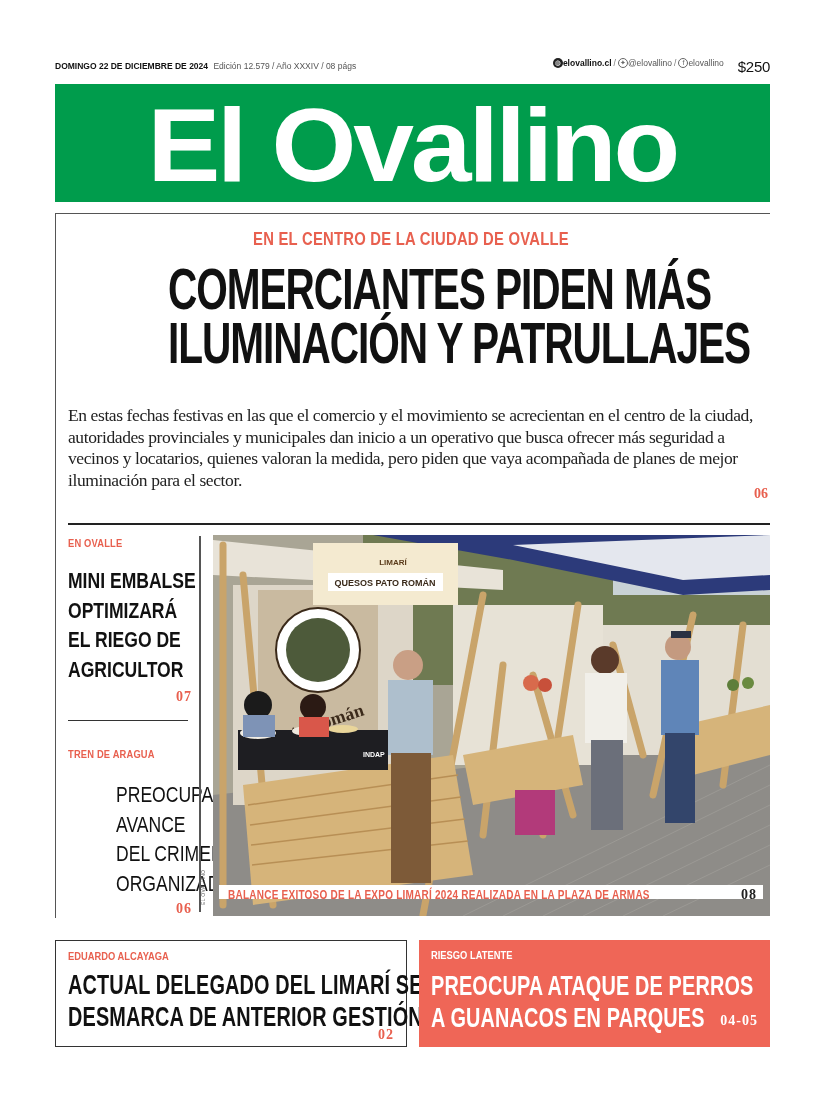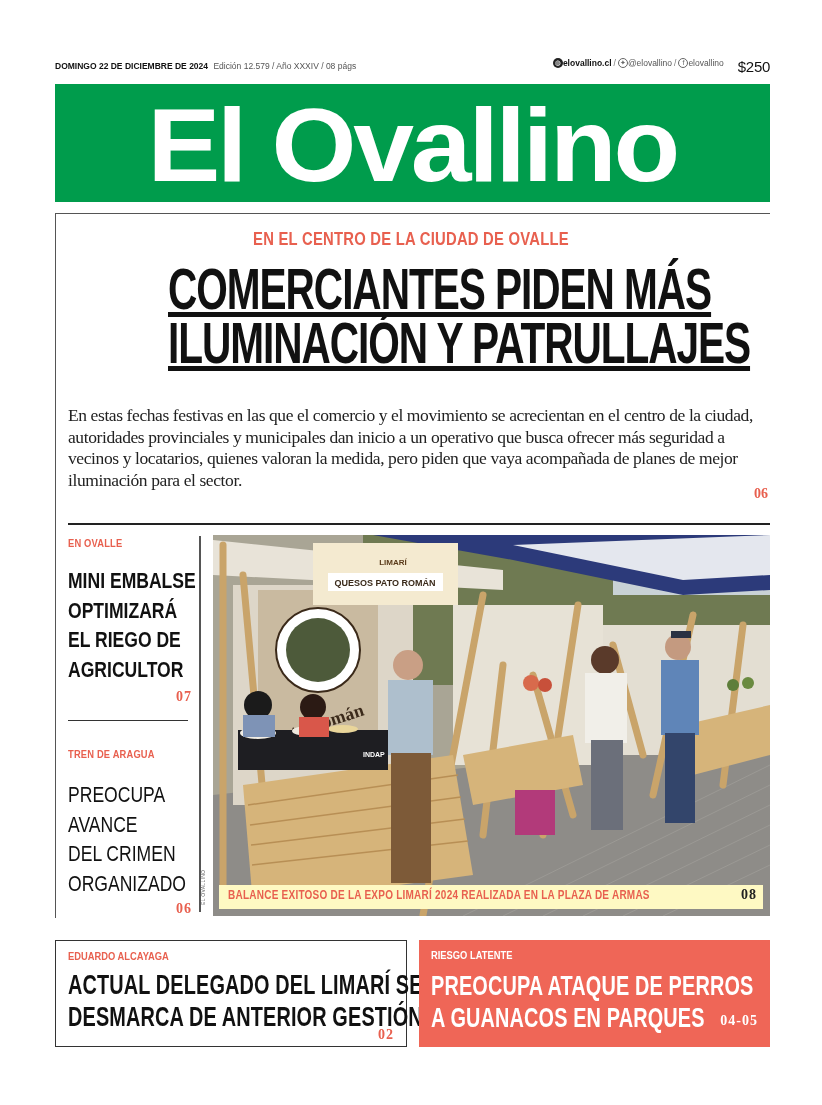--- a/index.html
+++ b/index.html
@@ -15,38 +15,38 @@
   .topbar .price { font-size: 15px; font-weight: normal; color: #111; margin-left: 14px; letter-spacing: -0.3px; }
   .ico { display: inline-block; width: 10px; height: 10px; border-radius: 50%; font-size: 7px; line-height: 10px; text-align: center; }
   .ico.globe { background: #222; color: #fff; }
   .ico.outline { border: 1px solid #666; color: #666; line-height: 8px; }
 
   .masthead { position: absolute; left: 55px; top: 84px; width: 715px; height: 118px; background: #009c4c; display: flex; align-items: center; justify-content: center; }
   .masthead .logo { font-family: "Liberation Sans", sans-serif; font-weight: bold; color: #fff; font-size: 104px; letter-spacing: -3px; transform: scaleX(1.05); line-height: 1; margin-top: 4px; }
 
   .lead-box { position: absolute; left: 55px; top: 213px; width: 715px; height: 705px; border-top: 1.5px solid #555; border-left: 1.5px solid #555; }
   .kicker-main { position: absolute; left: 0; top: 228px; width: 822px; text-align: center; color: #e8604f; font-weight: bold; font-size: 19px; transform: scaleX(0.78); letter-spacing: 0.3px; }
-  .headline { position: absolute; left: 60px; top: 262px; width: 720px; text-align: center; font-weight: bold; color: #111; font-size: 58px; line-height: 54px; letter-spacing: -1.5px; text-decoration: underline; }
+  .headline { position: absolute; left: 60px; top: 262px; width: 720px; text-align: center; font-weight: bold; color: #111; font-size: 58px; line-height: 54px; letter-spacing: -1.5px; }
   .headline span { display: block; transform: scaleX(0.70); transform-origin: center; white-space: nowrap; }
   .lead-text { position: absolute; left: 68px; top: 405px; width: 702px; font-family: "Liberation Serif", serif; font-size: 17.5px; line-height: 21.5px; color: #222; letter-spacing: -0.4px; }
   .lead-page { position: absolute; right: 54px; top: 486px; font-family: "Liberation Serif", serif; font-weight: bold; color: #e8604f; font-size: 14px; }
   .divider-main { position: absolute; left: 68px; top: 523px; width: 702px; height: 1.5px; background: #222; }
 
   .side-col { position: absolute; left: 68px; width: 124px; }
   .side-kicker { color: #e8604f; font-weight: bold; font-size: 11px; letter-spacing: 0.2px; transform: scaleX(0.85); transform-origin: left; white-space: nowrap; }
   .side-title { color: #111; font-size: 22.5px; line-height: 29.5px; transform: scaleX(0.78); transform-origin: left; white-space: nowrap; }
   .side-title.bold { font-weight: normal; }
   .side-page { position: absolute; right: 0; font-family: "Liberation Serif", serif; font-weight: bold; color: #e8604f; font-size: 14px; letter-spacing: 1px; }
   .side-sep { position: absolute; left: 68px; top: 720px; width: 120px; height: 1px; background: #333; }
   .vline { position: absolute; left: 199px; top: 536px; width: 2px; height: 376px; background: #555; }
   .credit { position: absolute; left: 200px; top: 905px; font-size: 5px; color: #666; transform: rotate(-90deg); transform-origin: left top; white-space: nowrap; letter-spacing: 0.3px; }
 
   .photo { position: absolute; left: 213px; top: 535px; width: 557px; height: 381px; overflow: hidden; background: #b8b0a0; }
   .photo svg { display: block; }
-  .caption-bar { position: absolute; left: 219px; top: 885px; width: 544px; height: 24px; background: #fef9c3; }
+  .caption-bar { position: absolute; left: 219px; top: 885px; width: 544px; height: 14px; background: #ffffff; }
   .caption-text { position: absolute; left: 9px; top: 3px; color: #e8604f; font-weight: bold; font-size: 12.5px; white-space: nowrap; transform: scaleX(0.80); transform-origin: left; letter-spacing: 0.3px; }
   .caption-page { position: absolute; right: 6px; top: 2px; font-family: "Liberation Serif", serif; font-weight: bold; font-size: 14px; color: #222; letter-spacing: 1px; }
 
   .box-left { position: absolute; left: 55px; top: 940px; width: 352px; height: 107px; border: 1.5px solid #333; }
   .box-right { position: absolute; left: 419px; top: 940px; width: 351px; height: 107px; background: #ef6657; }
   .box-kicker { position: absolute; left: 12px; top: 9px; font-weight: bold; font-size: 11px; white-space: nowrap; transform: scaleX(0.85); transform-origin: left; }
   .box-title { position: absolute; left: 12px; top: 28px; font-weight: bold; font-size: 28px; line-height: 32px; white-space: nowrap; transform: scaleX(0.71); transform-origin: left; letter-spacing: 0.2px; }
   .box-page { position: absolute; font-family: "Liberation Serif", serif; font-weight: bold; font-size: 14px; letter-spacing: 1px; }
 </style>
 </head>
@@ -91,21 +91,21 @@
     <div class="side-title">OPTIMIZARÁ</div>
     <div class="side-title">EL RIEGO DE</div>
     <div class="side-title">AGRICULTOR</div>
   </div>
   <div class="side-page" style="top:152px;">07</div>
 </div>
 <div class="side-sep"></div>
 
 <div class="side-col" style="top:748px; height:170px;">
   <div class="side-kicker">TREN DE ARAGUA</div>
-  <div style="margin-top:20px;">
+  <div style="margin-top:20px;margin-left:48px;">
     <div class="side-title bold" style="font-weight:normal;">PREOCUPA</div>
     <div class="side-title bold">AVANCE</div>
     <div class="side-title bold">DEL CRIMEN</div>
     <div class="side-title bold">ORGANIZADO</div>
   </div>
   <div class="side-page" style="top:153px;">06</div>
 </div>
 
 <div class="vline"></div>
 <div class="credit">EL OVALLINO</div>

